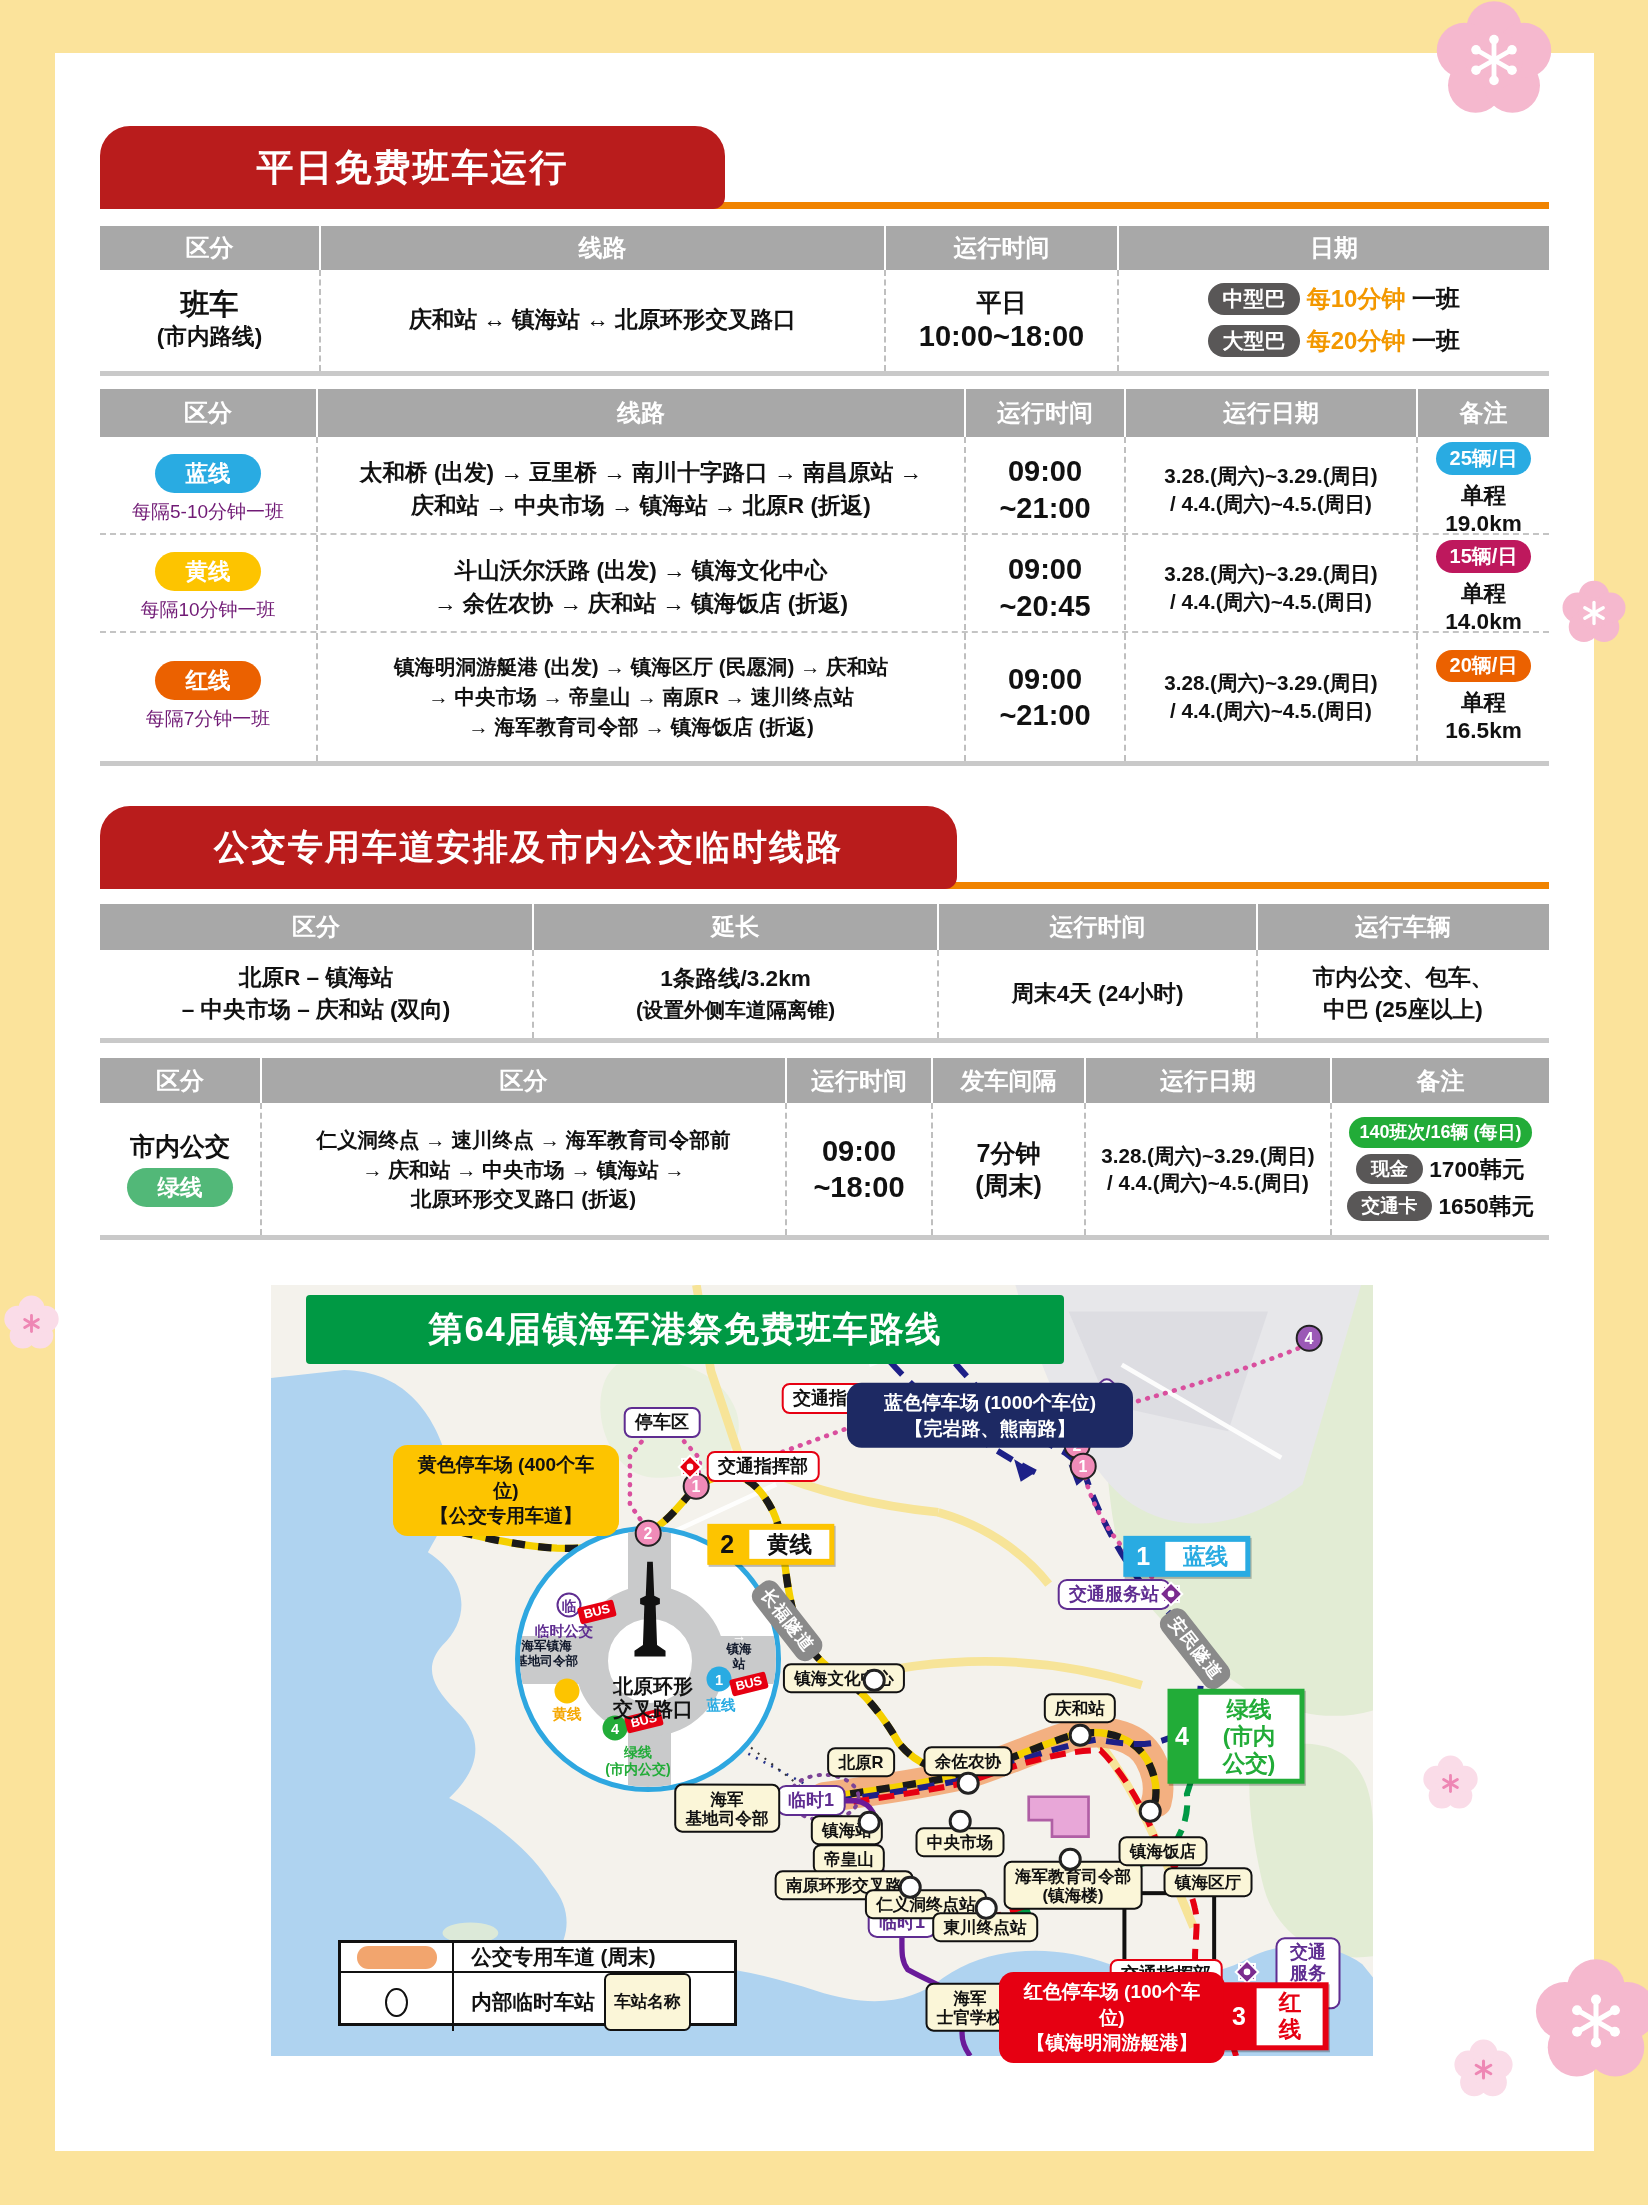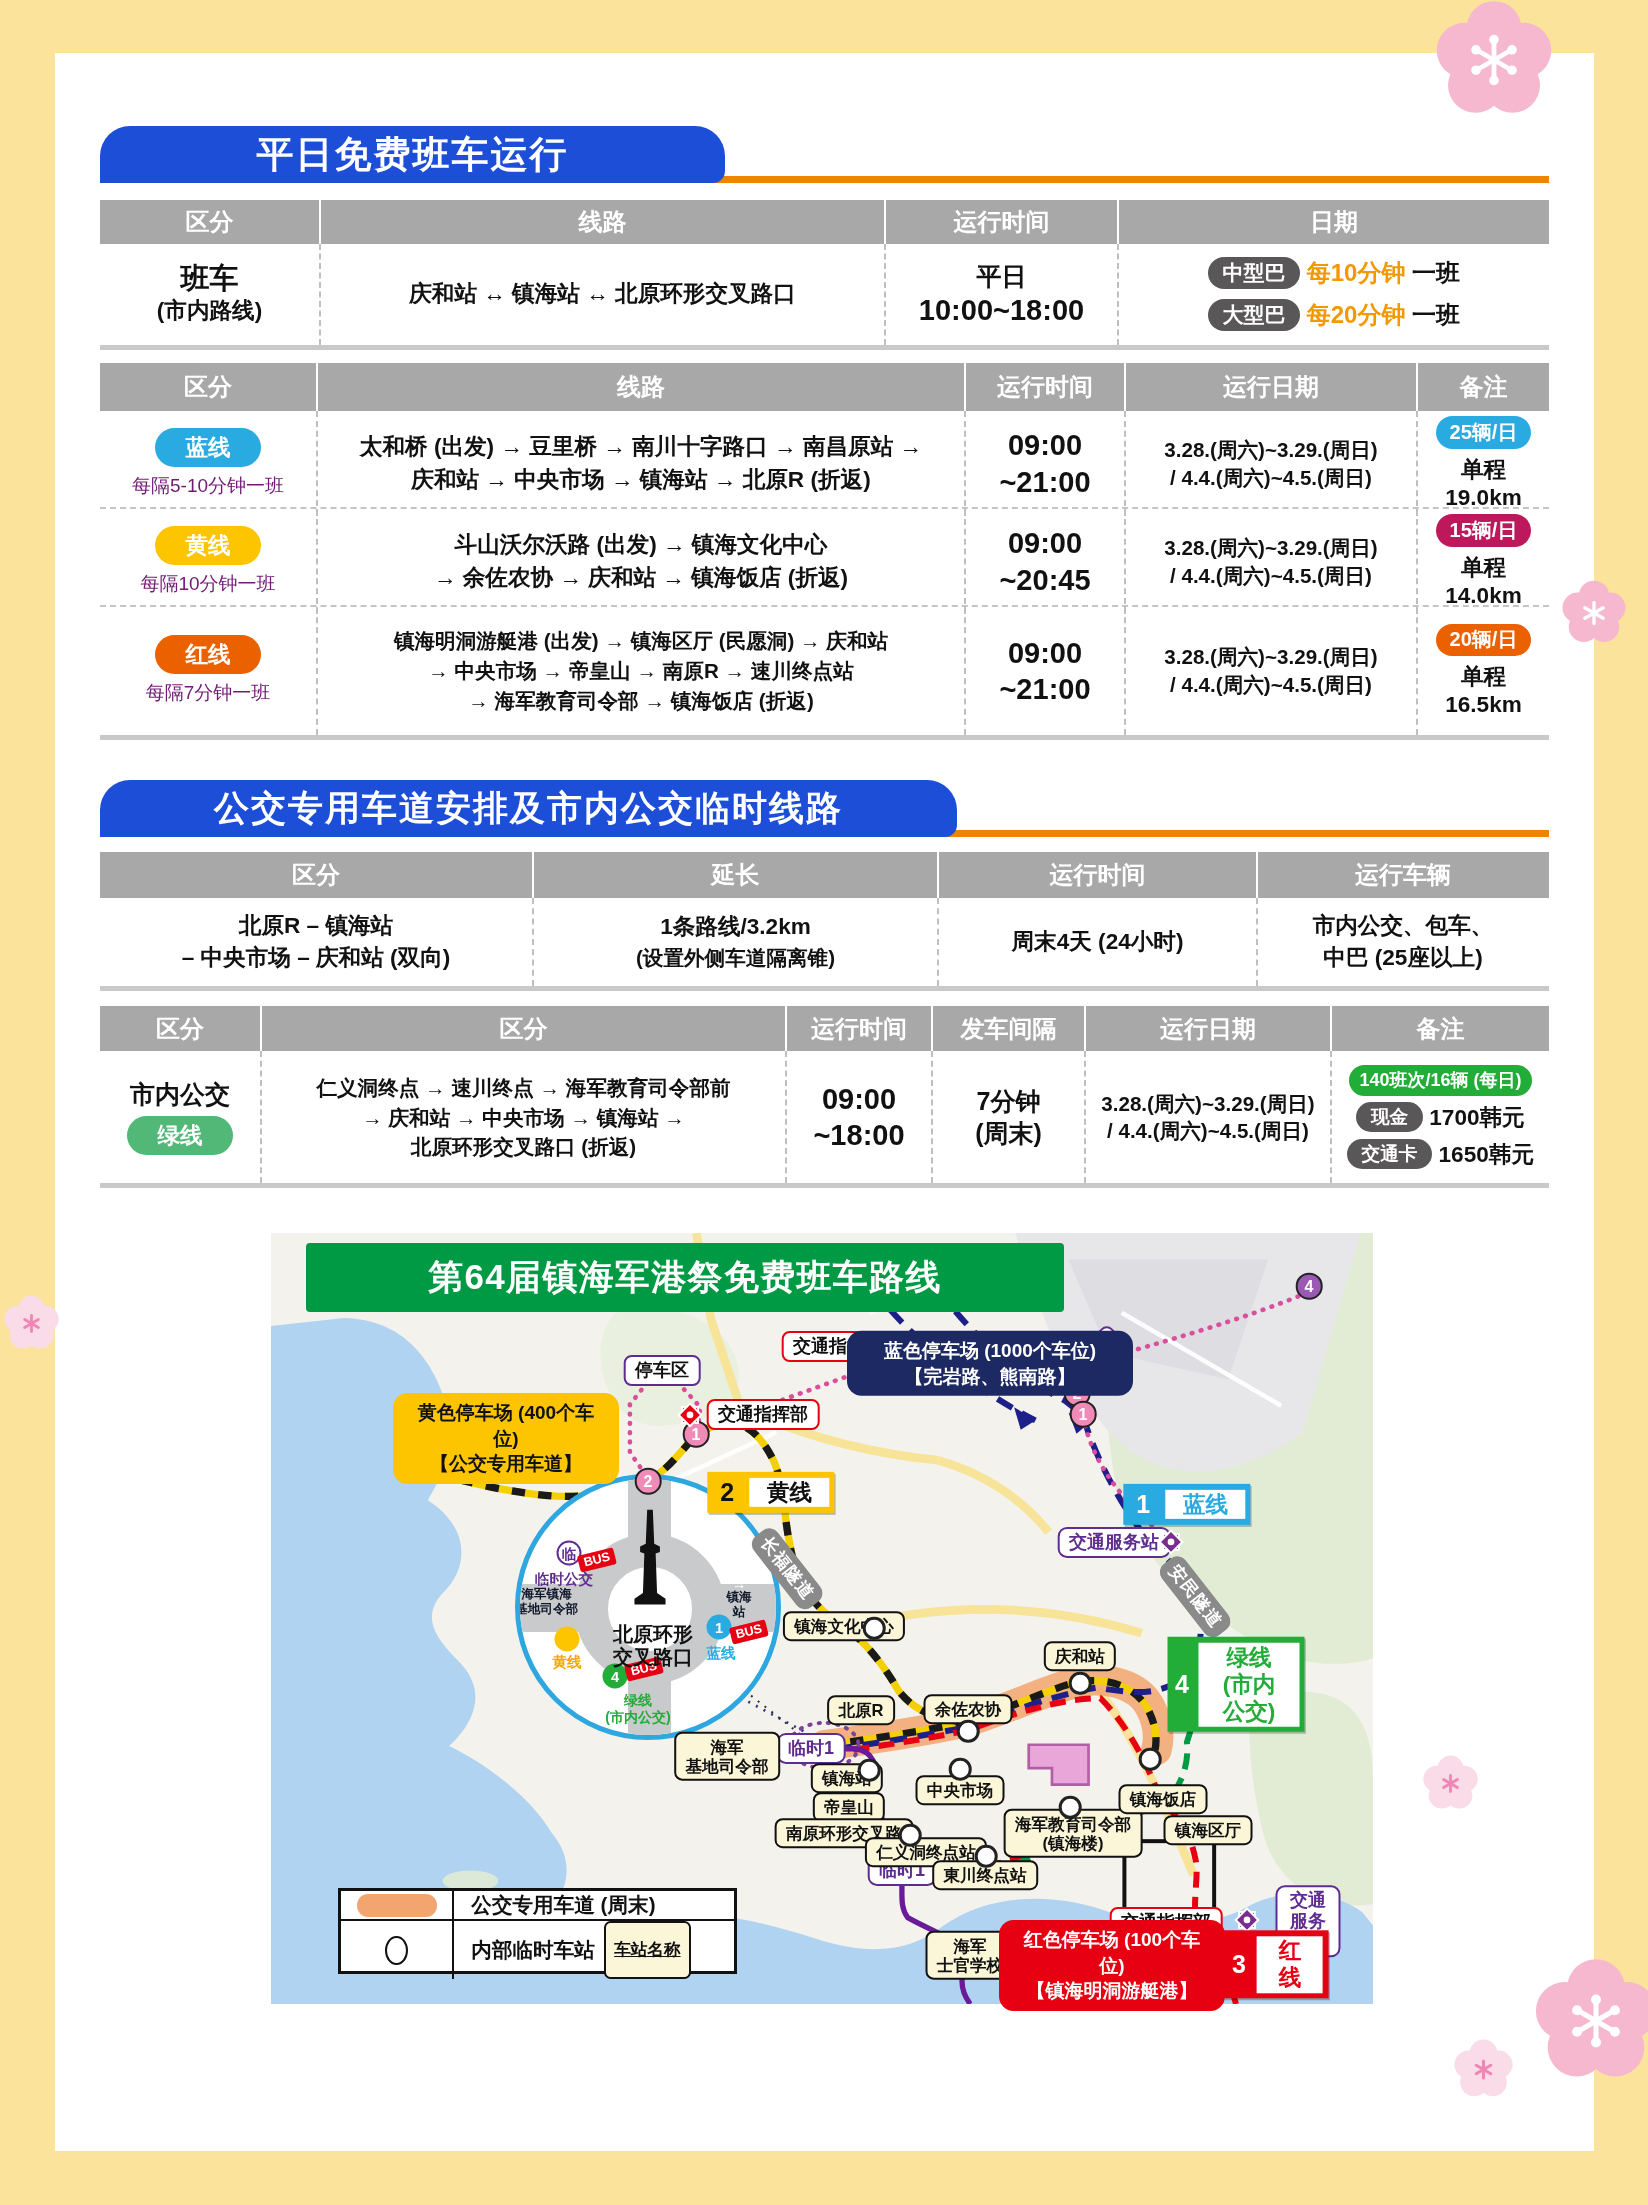--- a/index.html
+++ b/index.html
@@ -5,21 +5,21 @@
   * { margin:0; padding:0; box-sizing:border-box; }
   html,body { background:#FBE39B; }
   body { font-family:"Liberation Sans","DejaVu Sans",sans-serif; }
   .page { position:relative; width:1648px; height:2205px; background:#FBE39B; overflow:hidden; }
   .panel { position:absolute; left:55px; top:53px; width:1539px; height:2098px; background:#ffffff; }
   .content { position:absolute; left:45px; top:0; width:1449px; }
 
   
   .banner-row { position:relative; margin-top:0; }
   .banner-row::after { content:''; position:absolute; left:0; bottom:0; width:100%; height:6.6px; background:#F08300; }
-  .banner { position:relative; height:57px; background:#1d4ed8; border-radius:30px 30px 12px 0;
+  .banner { position:relative; height:83px; background:#b91c1c; border-radius:30px 30px 12px 0;
             color:#fff; font-weight:900; font-size:37px; letter-spacing:2px;
             display:flex; align-items:center; justify-content:center; z-index:1; }
 
   
   .tbl { width:1449px; border-bottom:5.3px solid #C9C9C9; }
   .thead { display:grid; background:#A8A8A8; }
   .thead > div { color:#fff; font-size:24px; font-weight:800; display:flex; align-items:center; justify-content:center; border-left:2.7px solid #fff; }
   .thead > div:first-child { border-left:none; }
   .tbody { display:grid; }
   .tbody > div { display:flex; flex-direction:column; align-items:center; justify-content:center; border-left:2px dashed #BFBFBF; padding:5.3px 4px; text-align:center; }
@@ -67,21 +67,21 @@
   .linelabel .num { color:#fff; font-size:25px; font-weight:900; width:29px; text-align:center; }
   .linelabel .txt { background:#fff; font-size:22.6px; font-weight:900; padding:1.3px 17.3px; white-space:pre-line; text-align:center; line-height:1.2; }
 
   .legend { position:absolute; left:67px; top:655px; width:399px; height:86px; background:#fff; border:3.3px solid #111; z-index:6; display:grid; grid-template-rows:1fr 1fr; }
   .legend .lrow { display:flex; align-items:center; }
   .legend .lrow + .lrow { border-top:2.7px solid #111; }
   .legend .icol { width:113px; display:flex; align-items:center; justify-content:center; align-self:stretch; border-right:2.7px solid #111; }
   .legend .ltxt { font-size:20.6px; font-weight:800; color:#111; padding-left:17.3px; display:flex; align-items:center; gap:9.3px; }
   .lane-swatch { width:80px; height:22.6px; background:#F2A56E; border-radius:11.3px; }
   .circ-swatch { width:22.6px; height:29px; border:2.7px solid #111; border-radius:50%; background:#fff; }
-  .name-swatch { background:#FBF6D8; border:2px solid #111; border-radius:6.6px; font-size:16.6px; font-weight:800; padding:16px 8px;text-decoration:underline; }
+  .name-swatch { background:#FBF6D8; border:2px solid #111; border-radius:6.6px; font-size:16.6px; font-weight:800; padding:16px 8px; }
 
   
   .inset { position:absolute; left:244px; top:241px; width:266px; height:266px; border-radius:50%; background:#fff; border:5.3px solid #2EA7E0; z-index:4; overflow:hidden; }
   .inset .road-h { position:absolute; left:0; right:0; top:105px; height:48px; background:#C9CACB; }
   .inset .road-v { position:absolute; top:0; bottom:0; left:108px; width:43px; background:#C9CACB; }
   .inset .ring { position:absolute; left:55px; top:55px; width:150px; height:150px; border-radius:50%; border:33px solid #C9CACB; background:#fff; }
   .ins { position:absolute; transform:translate(-50%,-50%); text-align:center; white-space:pre-line; line-height:1.15; z-index:2; }
   .bus-tag { background:#E60012; color:#fff; font-weight:900; font-size:12.6px; padding:1.3px 5.3px; border-radius:2.7px; transform:translate(-50%,-50%) rotate(-14deg); }
   .mini { width:25px; height:25px; border-radius:50%; color:#fff; font-weight:900; font-size:14.6px; display:flex; align-items:center; justify-content:center; }
   .arrowtxt { color:#0f172a; font-weight:800; font-size:12.6px; }

